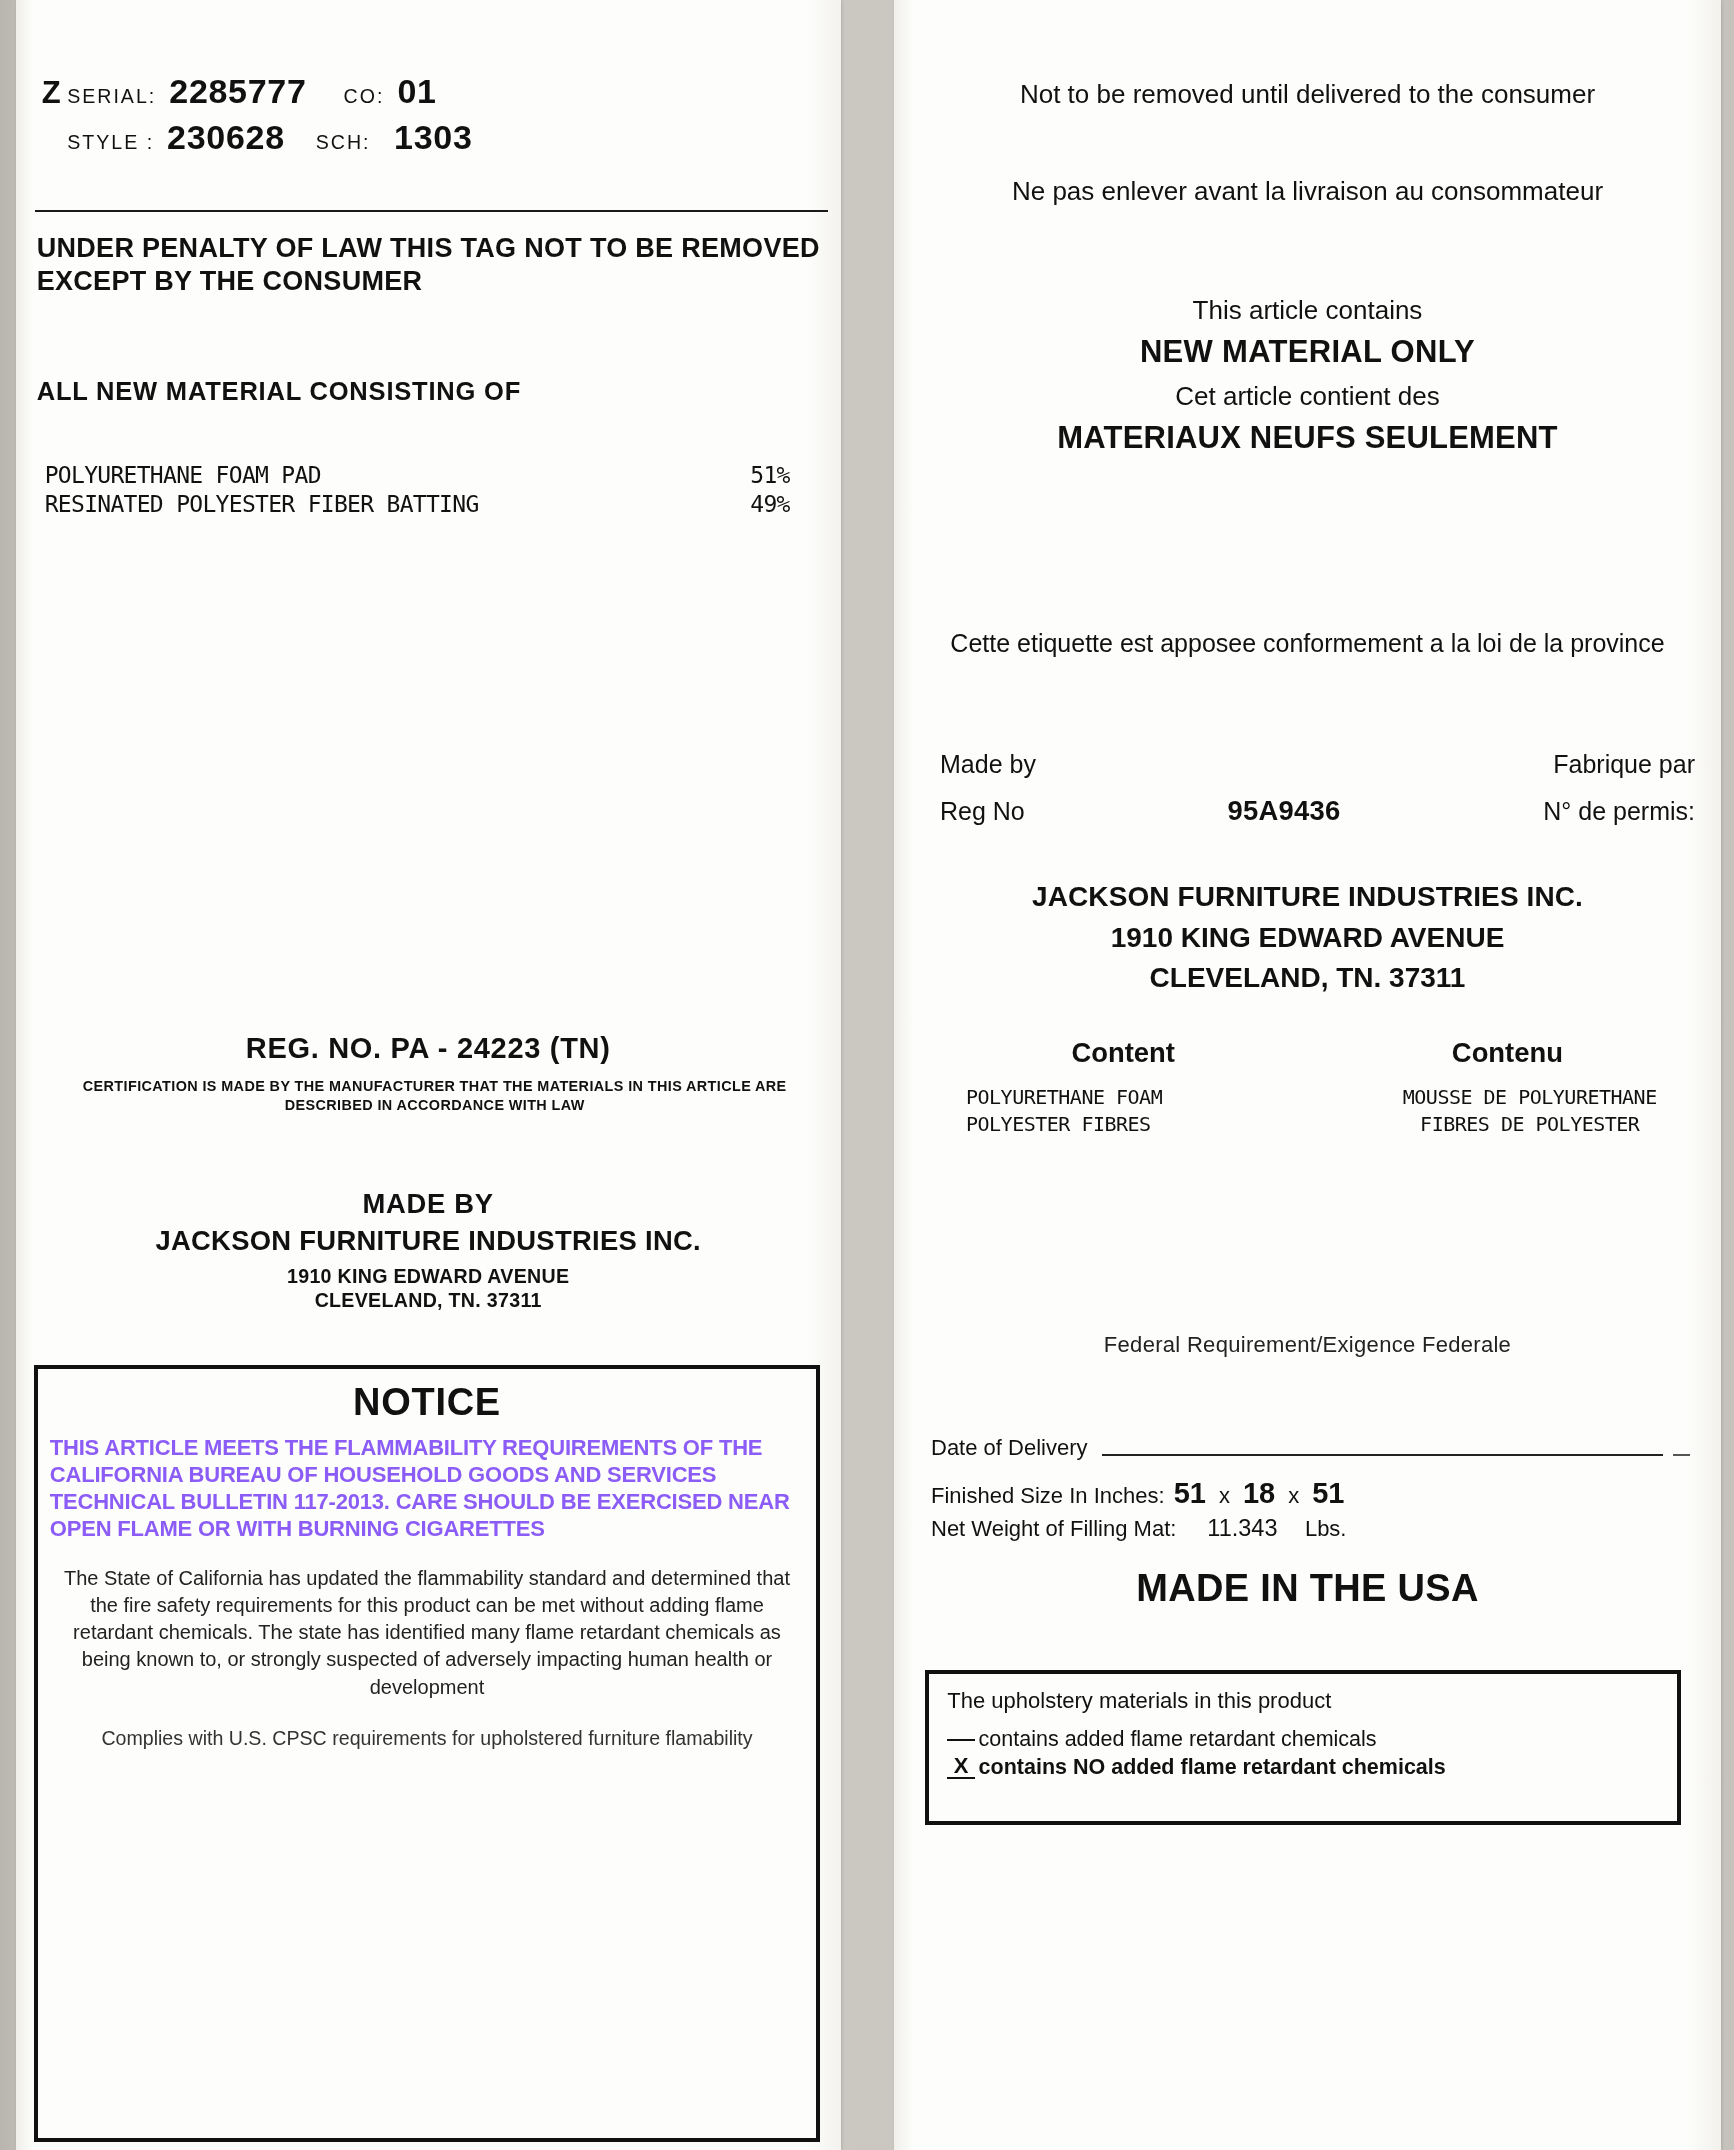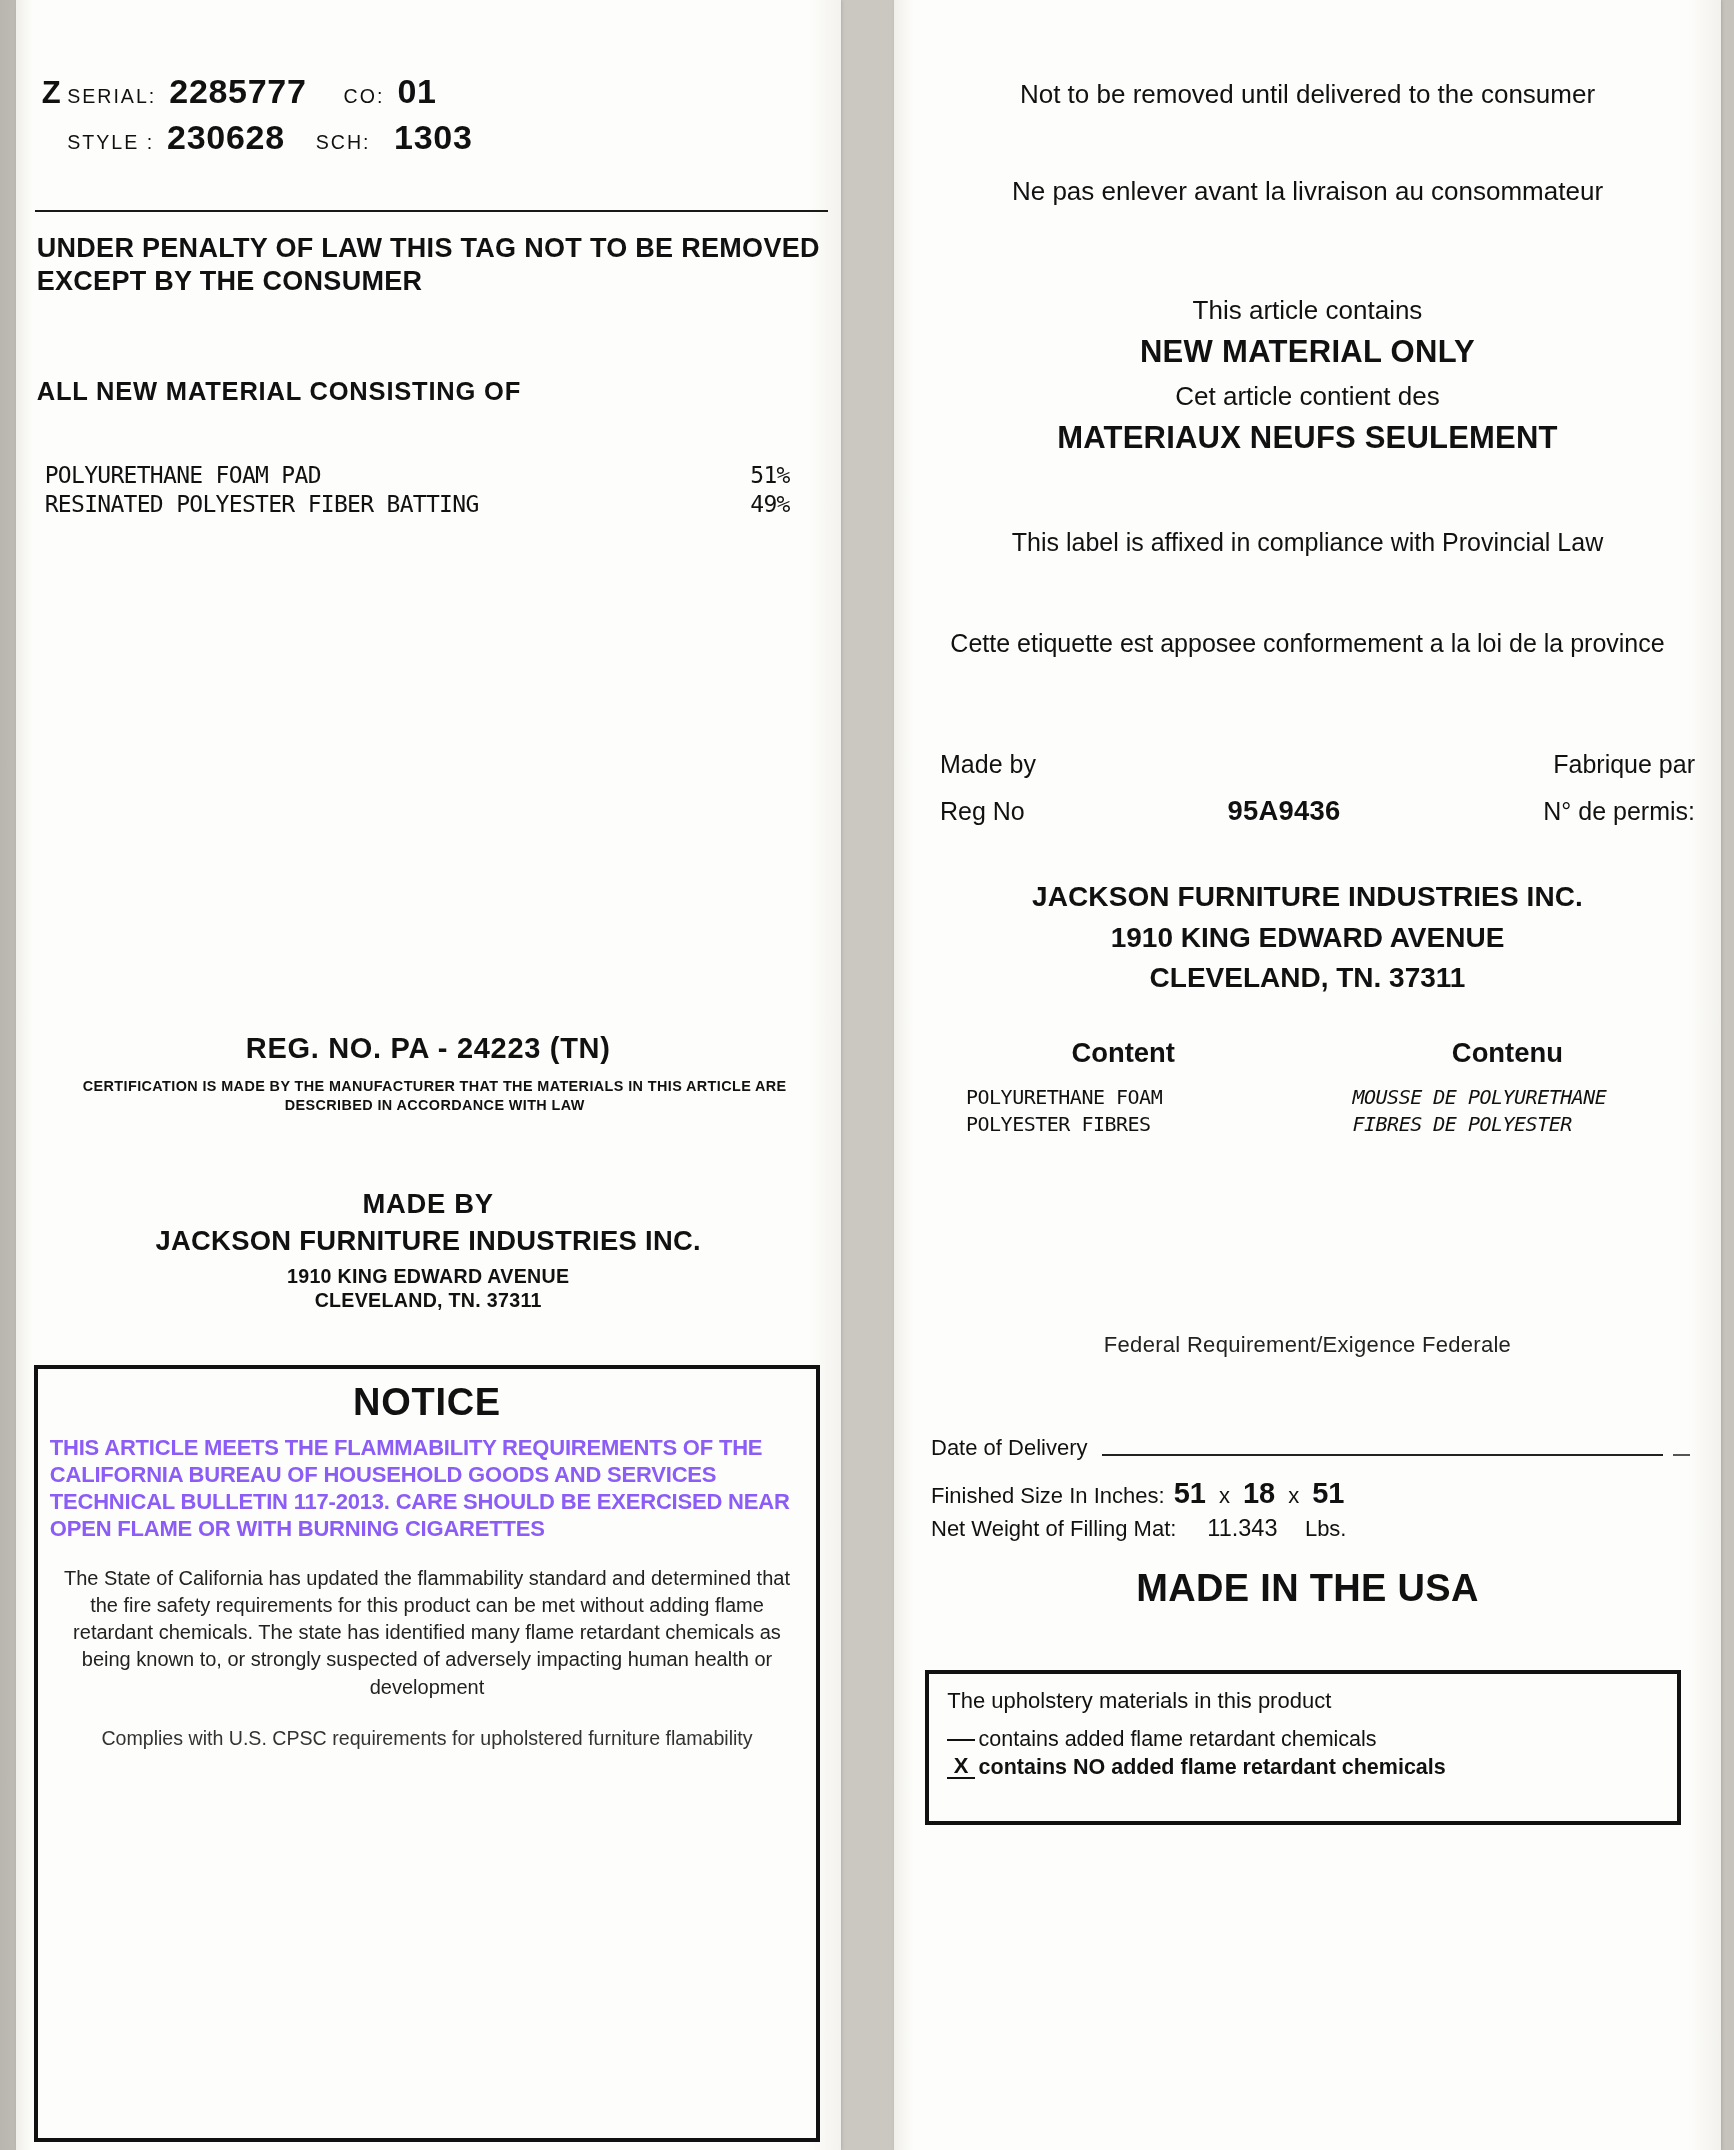--- a/index.html
+++ b/index.html
@@ -294,21 +294,21 @@
     right: 14px;
     display: flex;
     justify-content: space-between;
     font-family: "DejaVu Sans Mono", monospace;
     font-size: 20px;
     line-height: 1.35;
     letter-spacing: -0.5px;
     color: #111;
   }
   .content-cols .col-l { width: 52%; text-align: left; padding-left: 33px; box-sizing: border-box;}
-  .content-cols .col-r { width: 48%; text-align: left; padding-left: 17px; box-sizing: border-box; font-style: italic;}
+  .content-cols .col-r { width: 48%; text-align: center; padding-left: 17px; box-sizing: border-box;}
   .fed-req {
     top: 1332px;
     font-size: 22px;
     font-weight: 500;
     letter-spacing: 0.3px;
     color: #222;
   }
   .delivery-row {
     position: absolute;
     top: 1435px;
@@ -459,21 +459,20 @@
   <div class="tag" id="tag-right">
 
     <div class="r r-top">Not to be removed until delivered to the consumer</div>
     <div class="r r-top2">Ne pas enlever avant la livraison au consommateur</div>
 
     <div class="r r-contains">This article contains</div>
     <div class="r r-newmat">NEW MATERIAL ONLY</div>
     <div class="r r-cet">Cet article contient des</div>
     <div class="r r-mat">MATERIAUX NEUFS SEULEMENT</div>
 
-    <div class="r r-label">This label is affixed in compliance with Provincial Law</div>
     <div class="r r-cette">Cette etiquette est apposee conformement a la loi de la province</div>
 
     <div class="madeby-row">
       <span>Made by</span>
       <span>Fabrique par</span>
     </div>
     <div class="reg-row">
       <span>Reg No</span>
       <span class="reg-num">95A9436</span>
       <span>N° de permis:</span>

